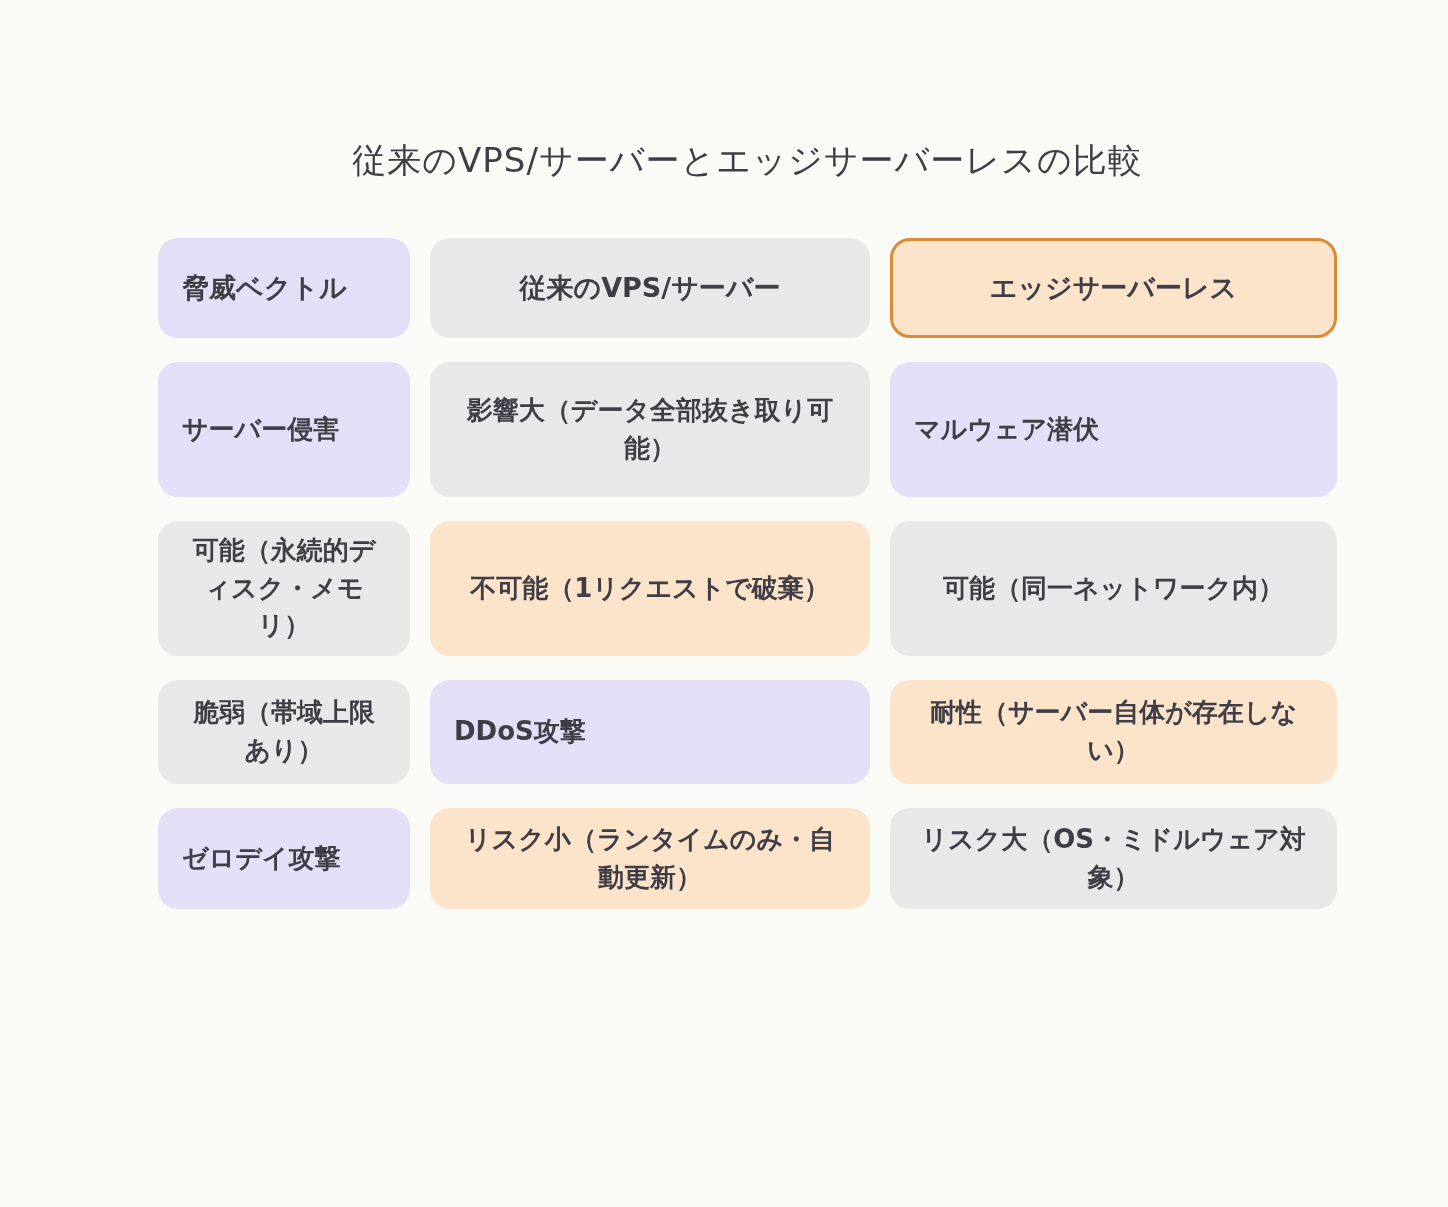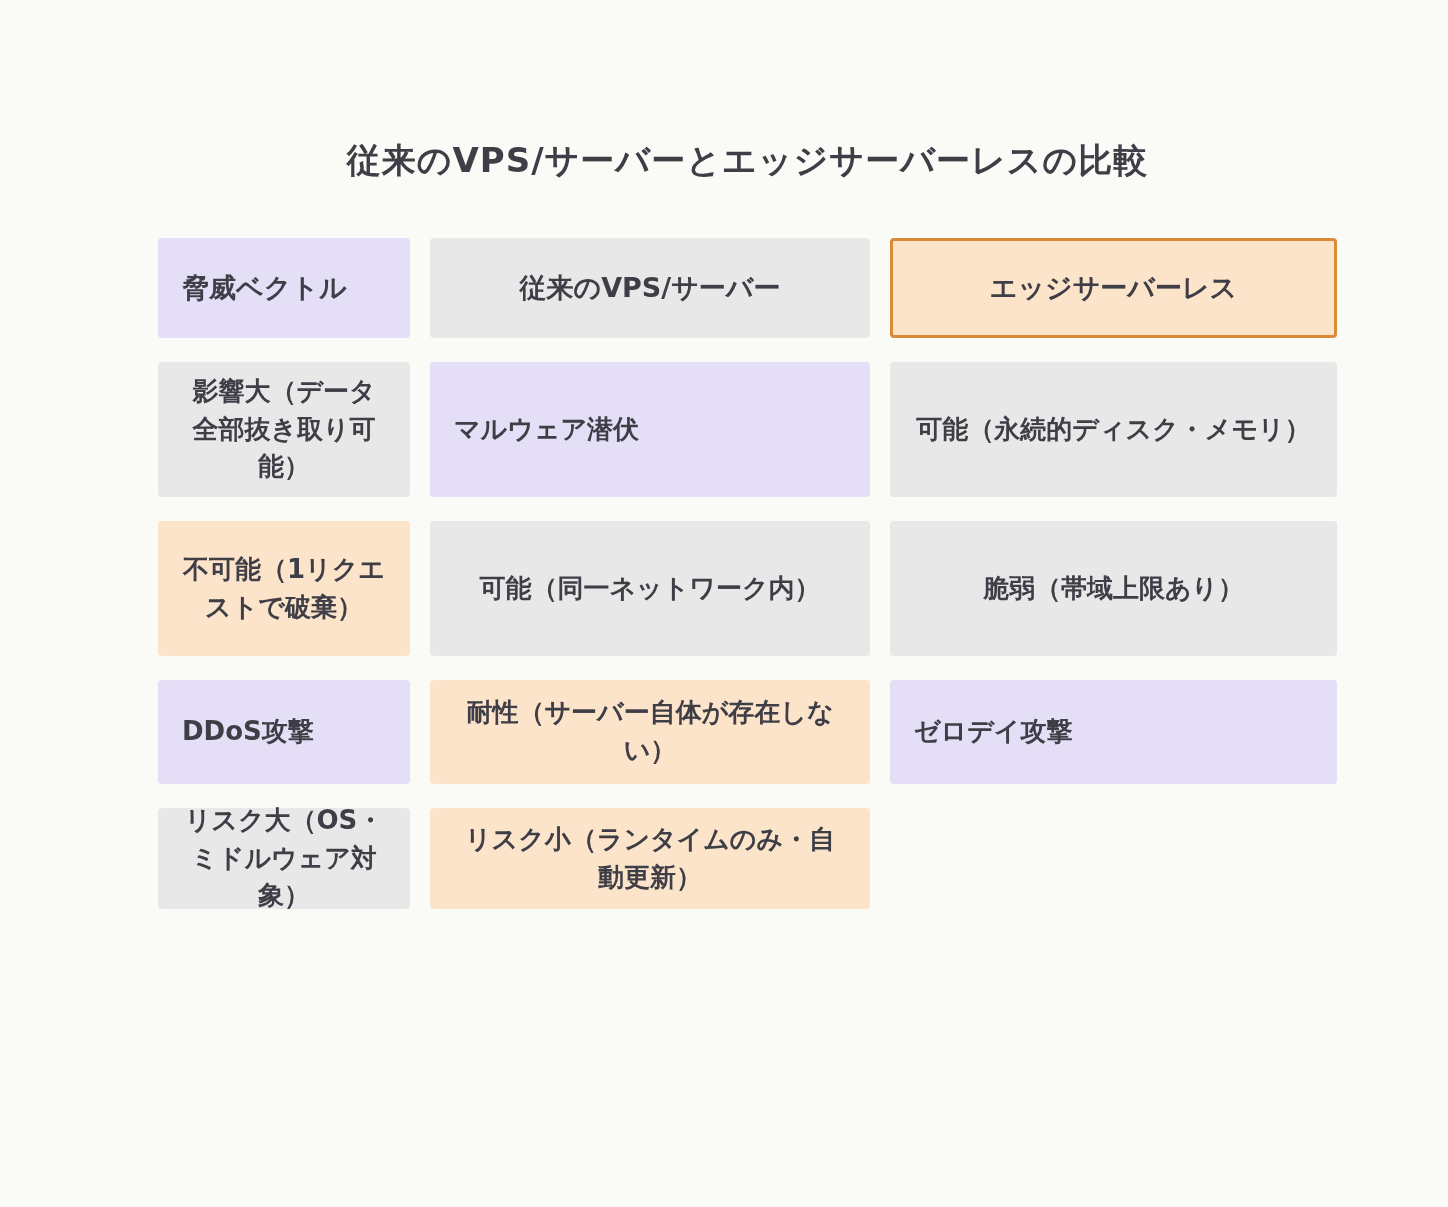--- a/index.html
+++ b/index.html
@@ -17,38 +17,38 @@
     background:var(--bg);
     font-family:"DejaVu Sans","Liberation Sans",sans-serif;
     color:var(--text);
     overflow:hidden;
   }
   .title{
     position:absolute;
     left:158px; top:138px; width:1179px;
     text-align:center;
     font-size:34px;
-    font-weight:700;
+    font-weight:400;
     letter-spacing:1px;
   }
   .grid{
     position:absolute;
     left:158px; top:238px;
     display:grid;
     grid-template-columns:252px 440px 447px;
     grid-template-rows:100px 135px 135px 104px 101px 102px;
     column-gap:20px;
     row-gap:24px;
   }
   .cell{
     display:flex;
     align-items:center;
     justify-content:center;
     text-align:center;
-    border-radius:4px;
+    border-radius:20px;
     font-weight:700;
     font-size:26px;
     line-height:1.45;
     padding:8px 22px;
   }
   .c1{background:var(--lavender);justify-content:flex-start;text-align:left;padding-left:24px;}
   .c2{background:var(--gray);}
   .c3{background:var(--peach);}
   .c3h{background:var(--peach);border:3px solid var(--orange);}
   .hdr{font-size:27px;}
@@ -57,28 +57,29 @@
 <body>
 
 <h1 class="title">従来のVPS/サーバーとエッジサーバーレスの比較</h1>
 
 <div class="grid">
 
   <div class="cell c1 hdr">脅威ベクトル</div>
   <div class="cell c2 hdr">従来のVPS/サーバー</div>
   <div class="cell c3h hdr">エッジサーバーレス</div>
 
+  <div class="cell c1">サーバー侵害</div>
   <div class="cell c2">影響大（データ全部抜き取り可能）</div>
 
   <div class="cell c1">マルウェア潜伏</div>
   <div class="cell c2">可能（永続的ディスク・メモリ）</div>
   <div class="cell c3">不可能（1リクエストで破棄）</div>
 
   <div class="cell c2">可能（同一ネットワーク内）</div>
 
   <div class="cell c2">脆弱（帯域上限あり）</div>
   <div class="cell c1">DDoS攻撃</div>
   <div class="cell c3">耐性（サーバー自体が存在しない）</div>
 
   <div class="cell c1">ゼロデイ攻撃</div>
+  <div class="cell c3">リスク小（ランタイムのみ・自動更新）</div>
   <div class="cell c2">リスク大（OS・ミドルウェア対象）</div>
-  <div class="cell c3">リスク小（ランタイムのみ・自動更新）</div>
 </div>
 
 </body></html>

